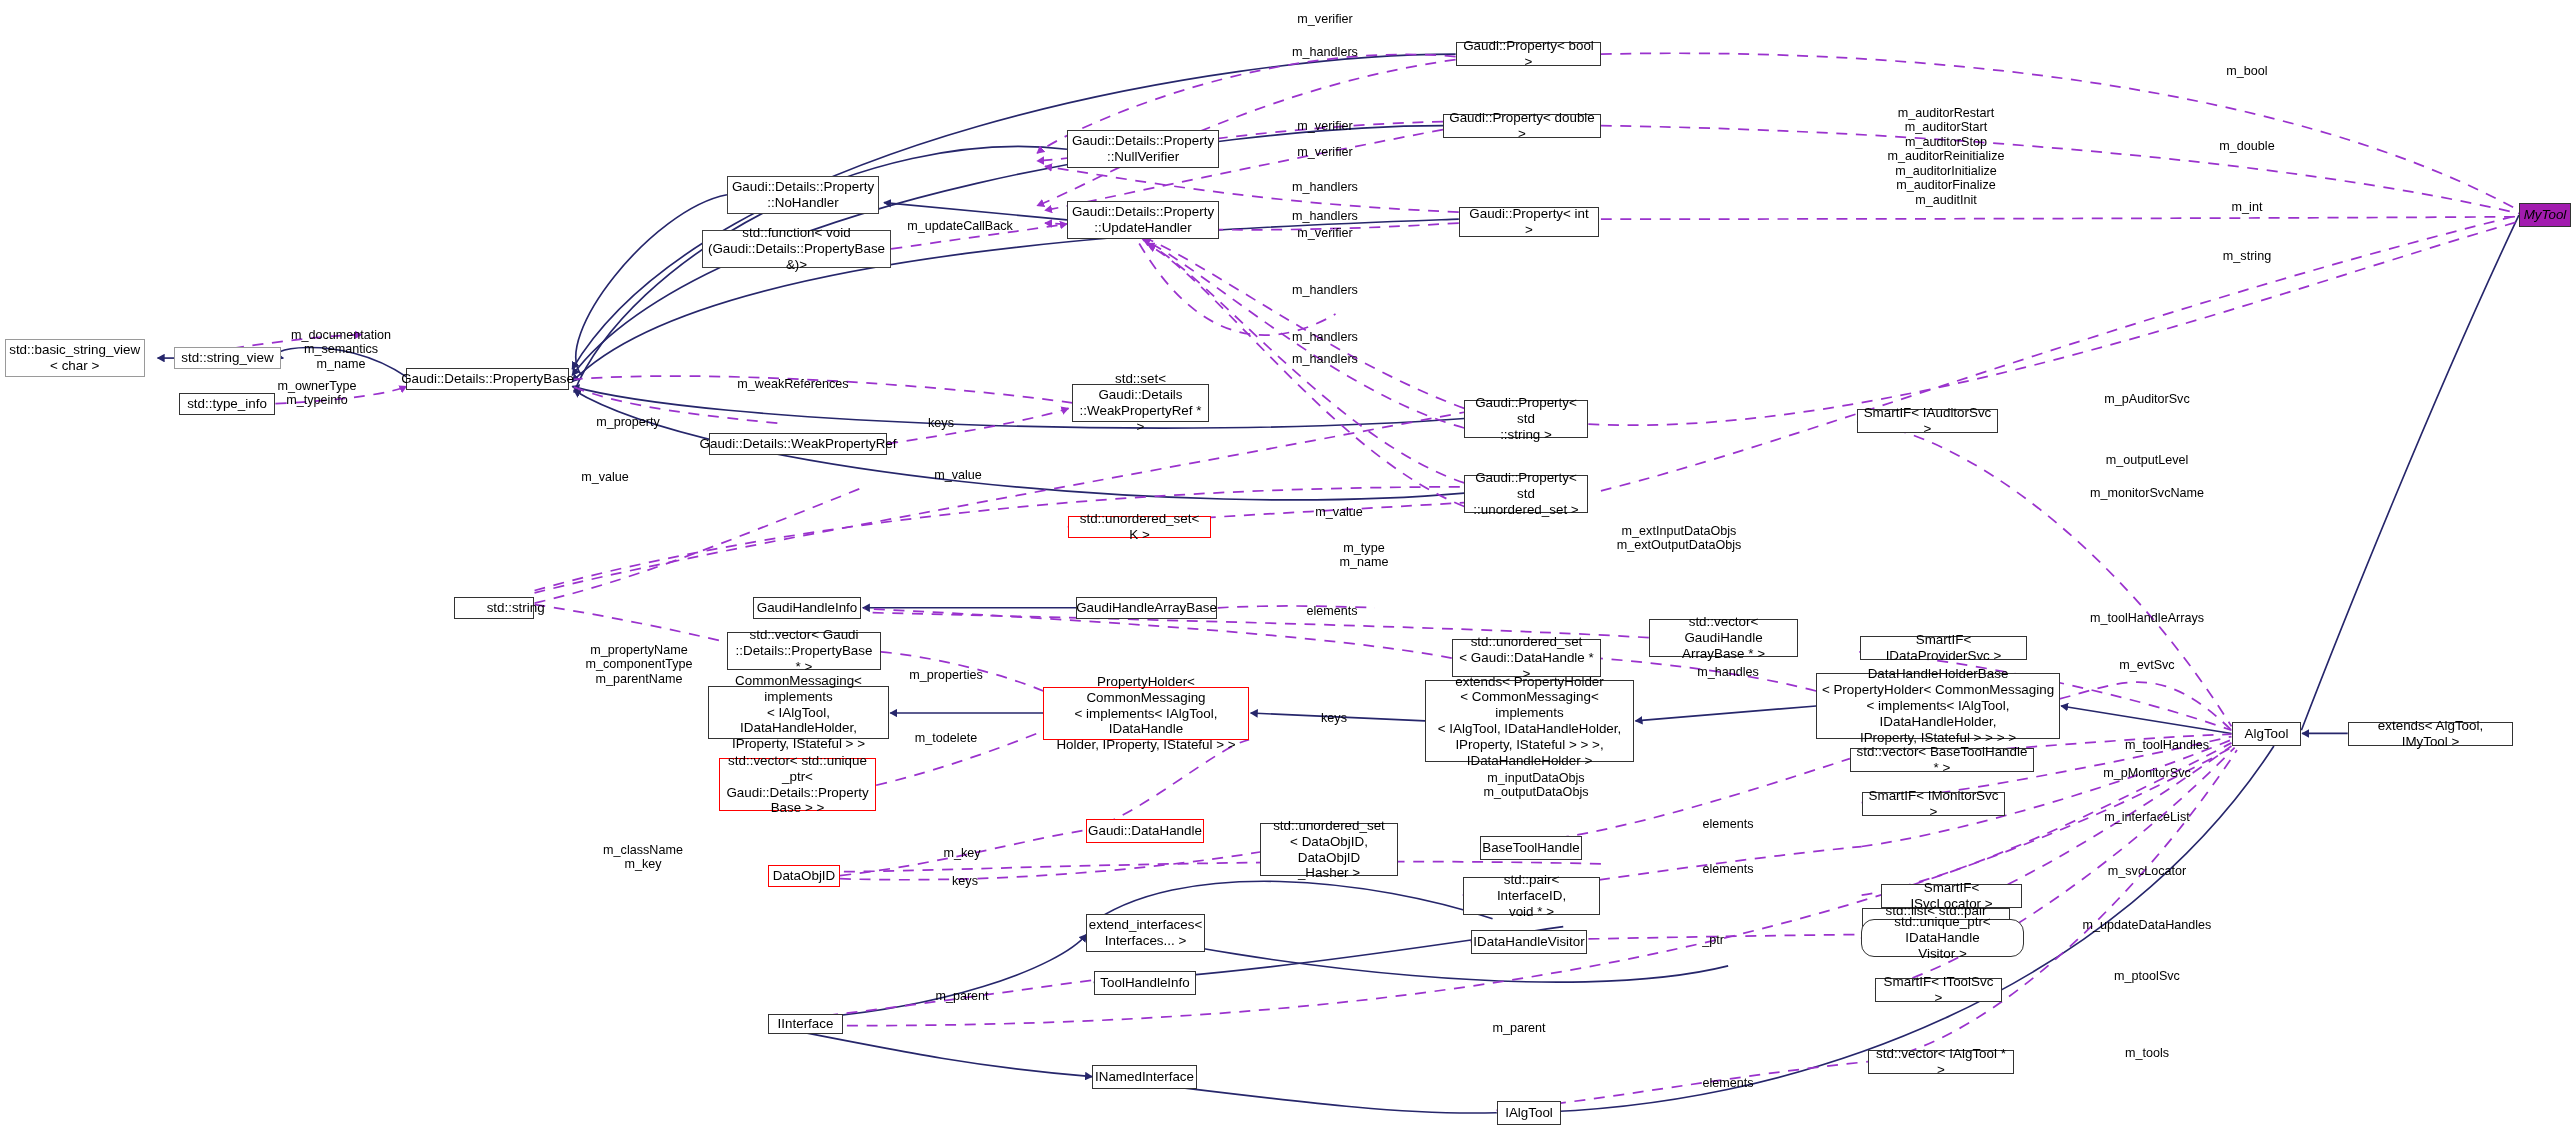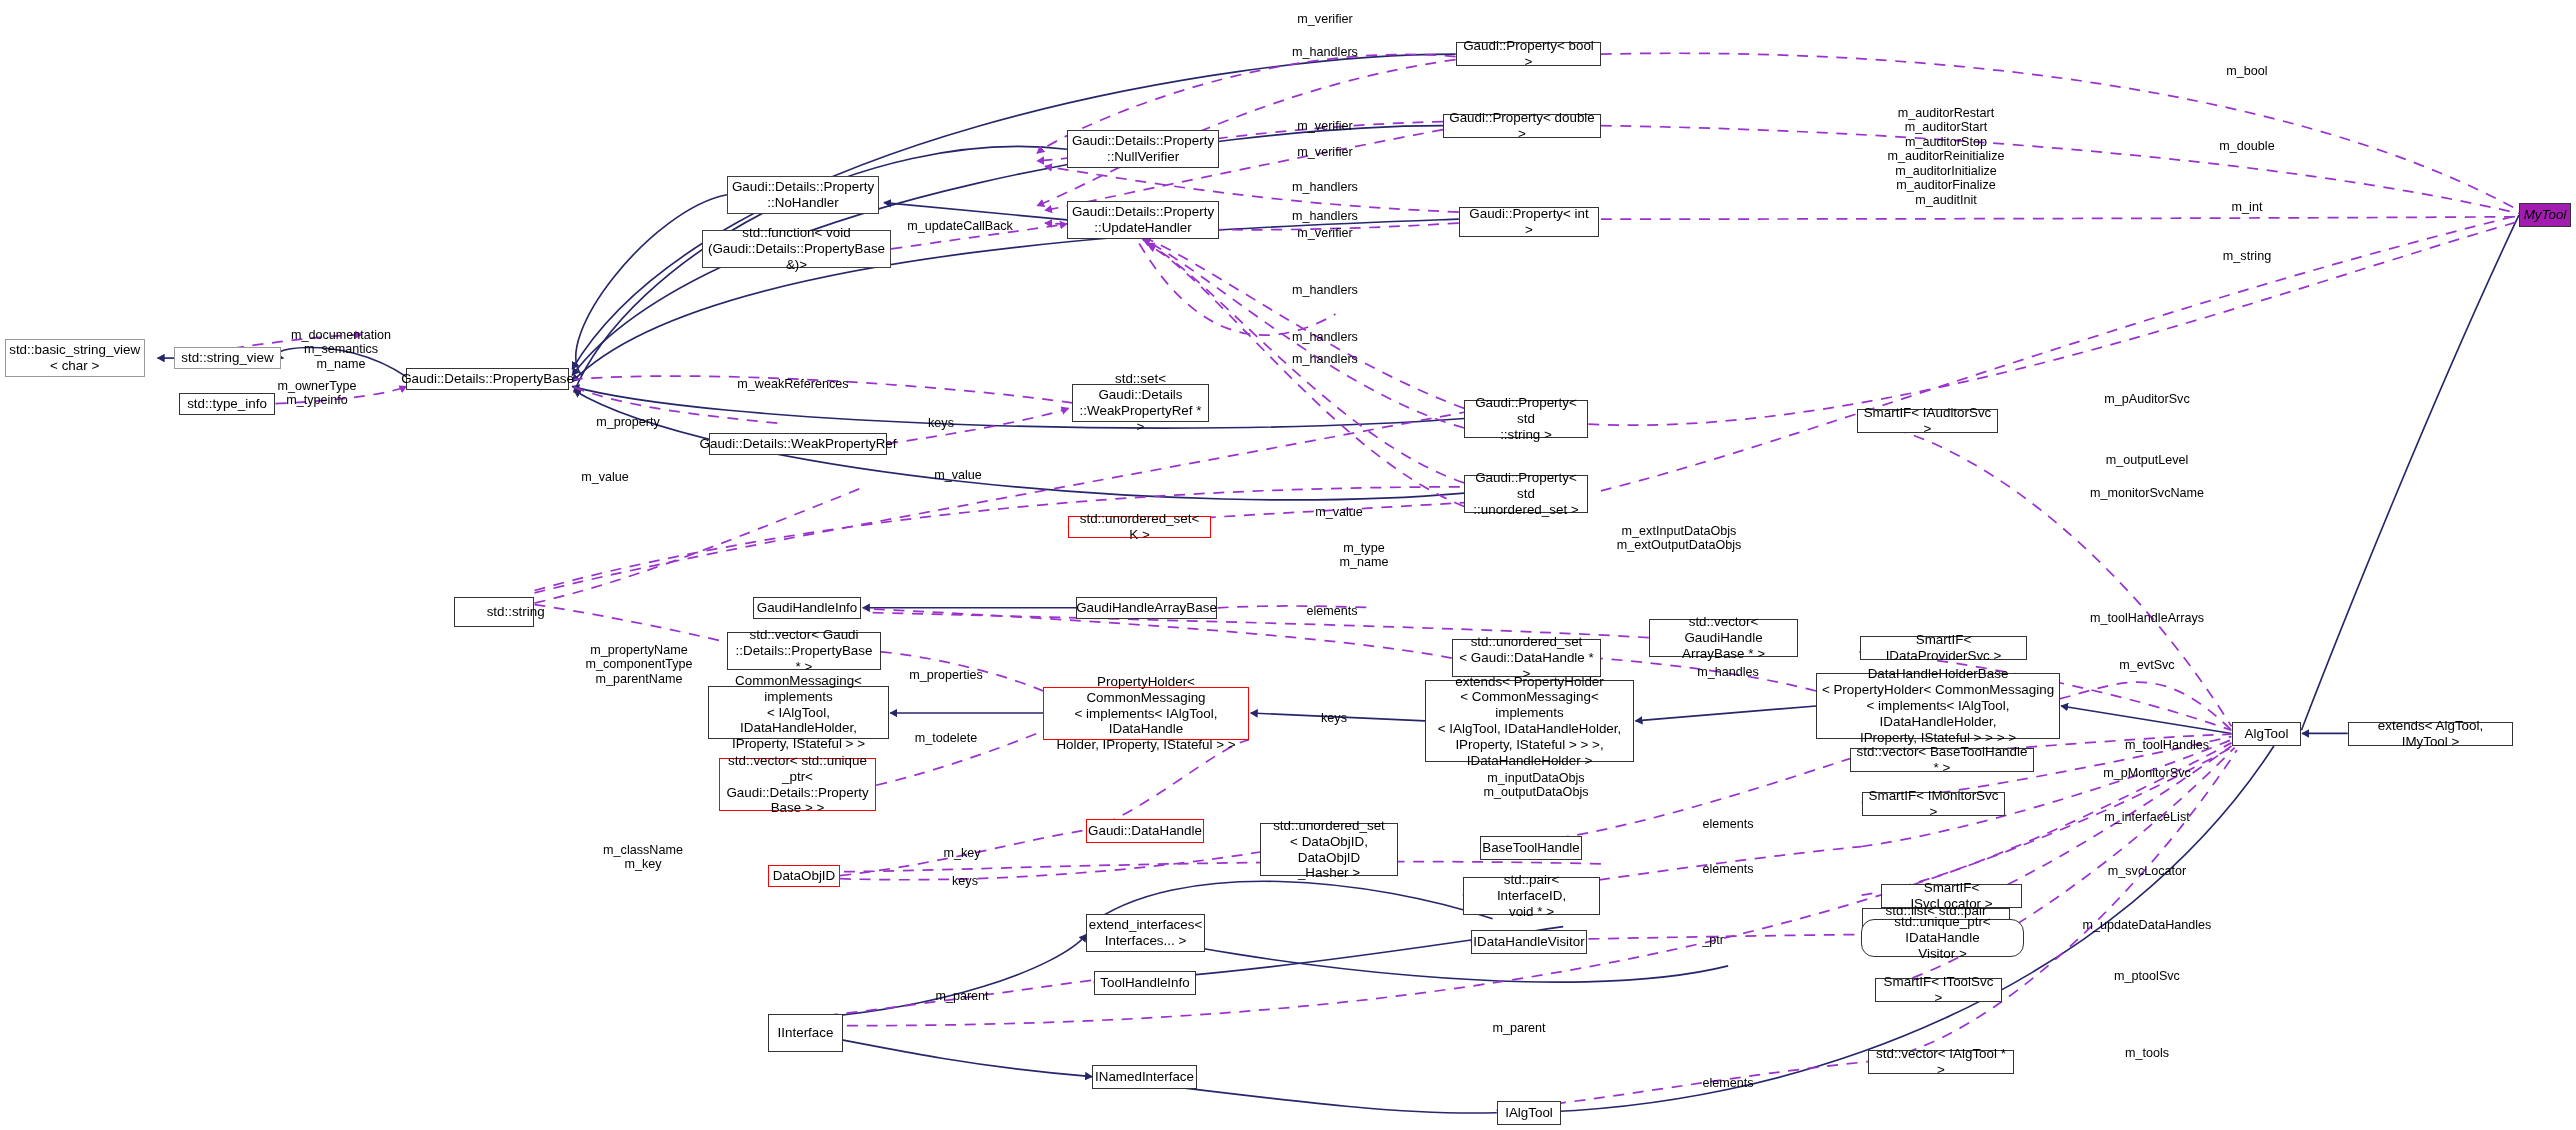--- a/index.html
+++ b/index.html
@@ -158,21 +158,21 @@
       <div class="node thick" style="left: 1443px; top: 114px; width: 158px; height: 23.6px;">Gaudi::Property&lt; double &gt;</div>
       <div class="node thick" style="left: 1459px; top: 207px; width: 140px; height: 30px;">Gaudi::Property&lt; int &gt;</div>
       <div class="node thick" style="left: 1464px; top: 400px; width: 124px; height: 38px;">Gaudi::Property&lt; std
 ::string &gt;</div>
       <div class="node thick" style="left: 1464px; top: 475px; width: 124px; height: 38px;">Gaudi::Property&lt; std
 ::unordered_set &gt;</div>
       <div class="node thick" style="left: 1072px; top: 384px; width: 137px; height: 38px;">std::set&lt; Gaudi::Details
 ::WeakPropertyRef * &gt;</div>
       <div class="node thick" style="left: 709px; top: 433px; width: 178px; height: 22px;">Gaudi::Details::WeakPropertyRef</div>
       <div class="node red" style="left: 1068px; top: 516px; width: 143px; height: 22px;">std::unordered_set&lt; K &gt;</div>
-      <div class="node thick" style="left: 454px; top: 597px; width: 80px; height: 30px; padding-left: 48px;">std::string</div>
+      <div class="node thick" style="left: 454px; top: 597px; width: 80px; height: 22px; padding-left: 48px;">std::string</div>
       <div class="node thick" style="left: 753px; top: 597px; width: 108px; height: 22px;">GaudiHandleInfo</div>
       <div class="node thick" style="left: 1076px; top: 597px; width: 141px; height: 22px;">GaudiHandleArrayBase</div>
       <div class="node thick" style="left: 727px; top: 632px; width: 154px; height: 38px;">std::vector&lt; Gaudi
 ::Details::PropertyBase * &gt;</div>
       <div class="node thick" style="left: 708px; top: 686px; width: 181px; height: 53px;">CommonMessaging&lt; implements
 &lt; IAlgTool, IDataHandleHolder,
 IProperty, IStateful &gt; &gt;</div>
       <div class="node red" style="left: 719px; top: 758px; width: 157px; height: 53px;">std::vector&lt; std::unique
 _ptr&lt; Gaudi::Details::Property
 Base &gt; &gt;</div>
@@ -208,21 +208,21 @@
       <div class="node thick" style="left: 1463px; top: 877px; width: 137px; height: 38px;">std::pair&lt; InterfaceID,
 void * &gt;</div>
       <div class="node thick" style="left: 1471px; top: 930px; width: 116px; height: 23.6px;">IDataHandleVisitor</div>
       <div class="node red" style="left: 1086px; top: 819px; width: 118px; height: 23.6px;">Gaudi::DataHandle</div>
       <div class="node thick" style="left: 1260px; top: 823px; width: 138px; height: 53px;">std::unordered_set
 &lt; DataObjID, DataObjID
 _Hasher &gt;</div>
       <div class="node thick" style="left: 1086px; top: 914px; width: 119px; height: 38px;">extend_interfaces&lt;
 Interfaces... &gt;</div>
       <div class="node thick" style="left: 1094px; top: 971px; width: 102px; height: 23.6px;">ToolHandleInfo</div>
-      <div class="node thick" style="left: 768px; top: 1014px; width: 75px; height: 38px;">IInterface</div>
+      <div class="node thick" style="left: 768px; top: 1014px; width: 75px; height: 20px;">IInterface</div>
       <div class="node thick" style="left: 1092px; top: 1065px; width: 105px; height: 23.6px;">INamedInterface</div>
       <div class="node thick" style="left: 1497px; top: 1101px; width: 64px; height: 23.6px;">IAlgTool</div>
       <div class="node thick" style="left: 2232px; top: 722px; width: 69px; height: 23.6px;">AlgTool</div>
       <div class="node thick" style="left: 2348px; top: 722px; width: 165px; height: 23.6px;">extends&lt; AlgTool, IMyTool &gt;</div>
       <div class="node grey" style="left: 2519px; top: 203px; width: 52px; height: 23.6px;">MyTool</div>
     </div>
   <div id="labels">
       <div class="elabel" style="left: 1325px; top: 11.8px;">m_verifier</div>
       <div class="elabel" style="left: 1325px; top: 45px;">m_handlers</div>
       <div class="elabel" style="left: 1325px; top: 119px;">m_verifier</div>

